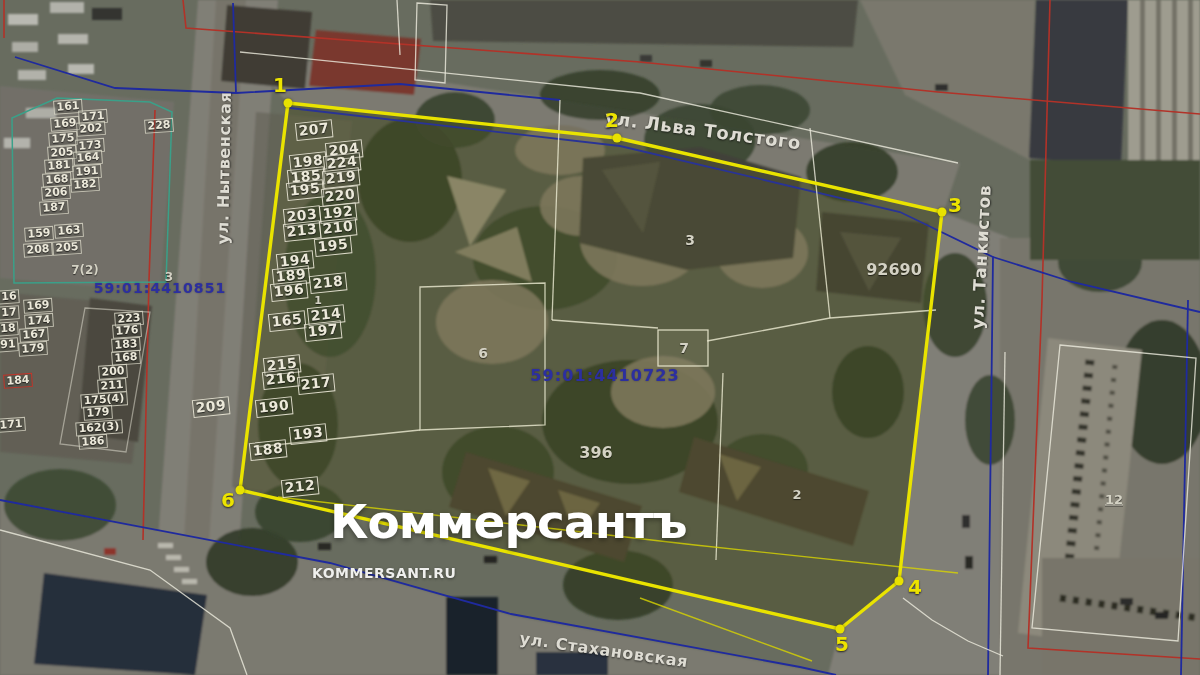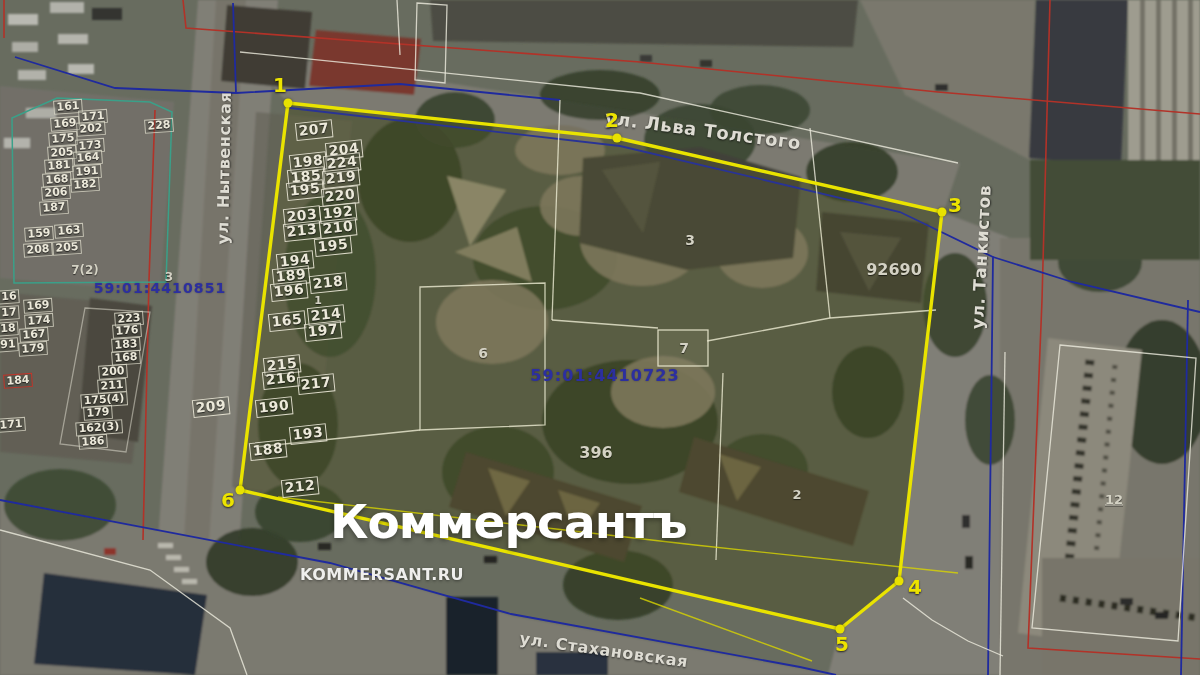--- a/index.html
+++ b/index.html
@@ -23,21 +23,21 @@
   .bldg-label{position:absolute;transform:translate(-50%,-50%);color:#d4d2c4;
           font-weight:600;white-space:nowrap;text-shadow:0 1px 1px rgba(0,0,0,.6);}
   .vertex-dot{position:absolute;width:9px;height:9px;border-radius:50%;
           background:#e8e100;transform:translate(-50%,-50%);
           box-shadow:0 0 3px rgba(60,60,0,.6);}
   .vertex-label{position:absolute;transform:translate(-50%,-50%);color:#ece300;
           font-weight:700;font-size:20px;text-shadow:0 1px 2px rgba(0,0,0,.75);}
   .watermark{position:absolute;left:0;top:0;pointer-events:none;}
   .wm-title{position:absolute;left:310px;top:494px;font-size:47px;font-weight:700;
           letter-spacing:-1px;color:#ffffff;text-shadow:0 2px 5px rgba(0,0,0,.4);margin-left:20px;}
-  .wm-sub{position:absolute;left:300px;top:565px;font-size:16px;font-weight:700;
+  .wm-sub{position:absolute;left:312px;top:565px;font-size:14px;font-weight:700;
           letter-spacing:.5px;color:#efefed;text-shadow:0 1px 3px rgba(0,0,0,.45);}
 </style>
 </head>
 <body>
 
 <div class="stage">
 
   <svg width="1200" height="675" viewBox="0 0 1200 675">
     <defs>
         <filter id="soft" x="-5%" y="-5%" width="110%" height="110%">

